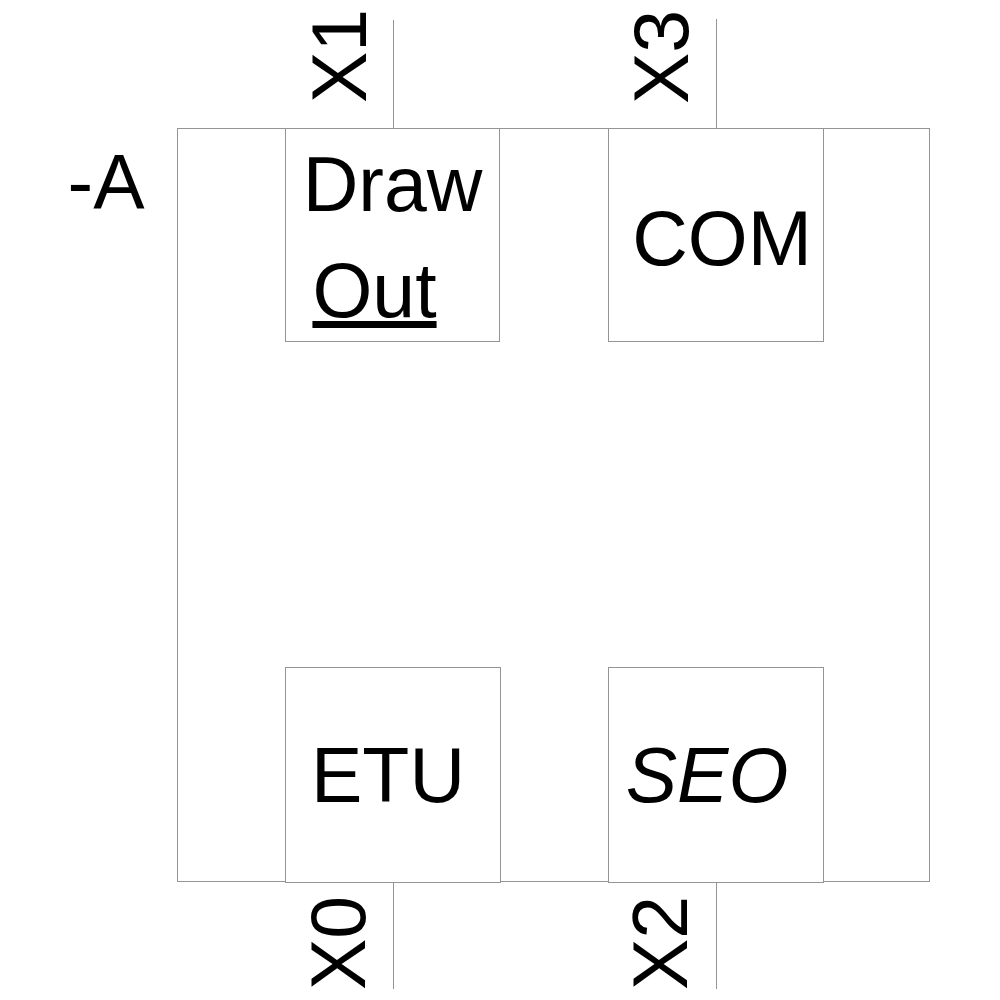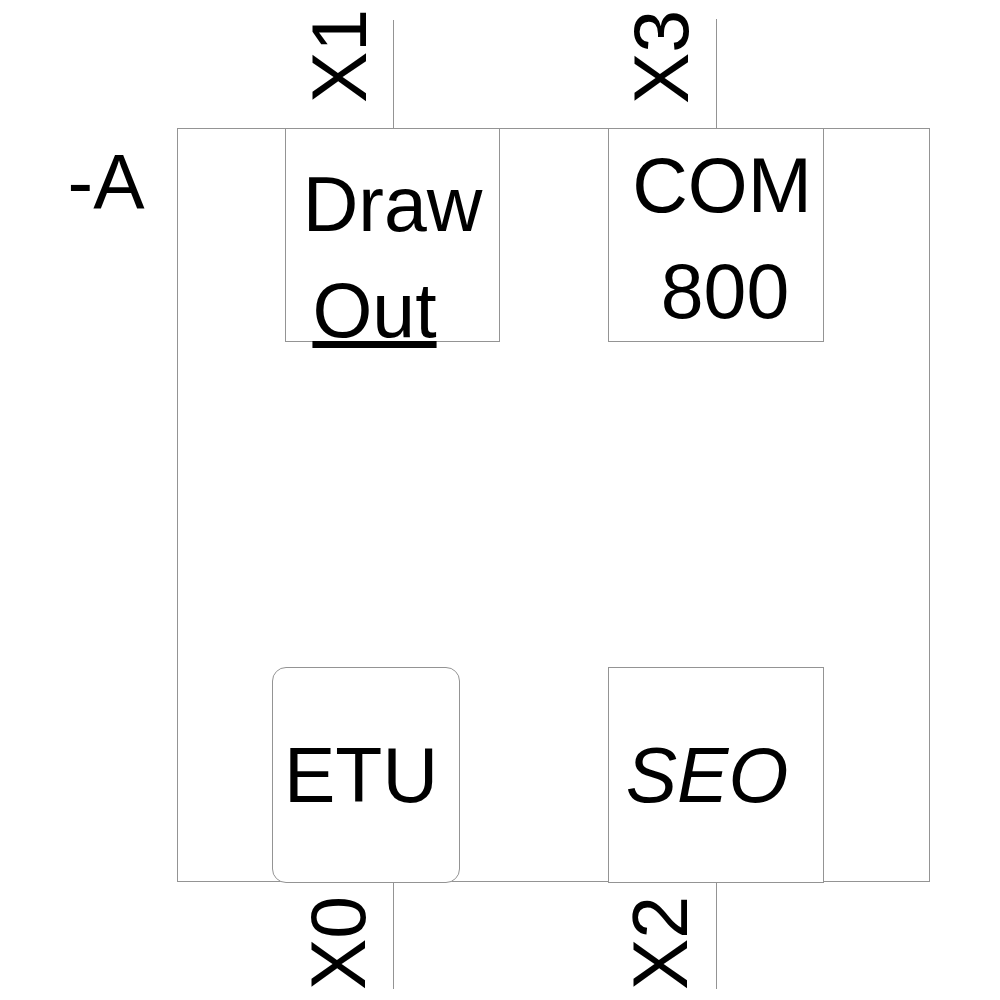--- a/index.html
+++ b/index.html
@@ -34,23 +34,23 @@
     box-sizing: border-box;
     background: #ffffff;
     display: flex;
     flex-direction: column;
     align-items: center;
     justify-content: center;
     font-size: 77px;
     line-height: 106px;
     white-space: nowrap;
   }
-  #m-drawout { left: 285px; top: 128px; width: 215px; height: 214px; padding-top: 22px; justify-content: space-between; }
+  #m-drawout { left: 285px; top: 128px; width: 215px; height: 214px; padding-top: 3px; }
   #m-com     { left: 608px; top: 128px; width: 216px; height: 214px; padding-top: 6px; }
-  #m-etu     { left: 272px; top: 667px; width: 188px; height: 216px; border-radius: 14px; }
+  #m-etu     { left: 285px; top: 667px; width: 216px; height: 216px; }
   #m-seo     { left: 608px; top: 667px; width: 216px; height: 216px; }
   
   .nudge-out { transform: translateX(-18px); text-decoration: underline; }
   .nudge-com { transform: translateX(6px); }
   .nudge-800 { transform: translateX(9px); }
   .nudge-etu { transform: translateX(-5px); }
   .nudge-seo { transform: translateX(-9px); font-style: italic; }
   
   .lead {
     position: absolute;
@@ -103,21 +103,20 @@
   <div class="term" id="t-x0">X0</div>
   <div class="term" id="t-x2">X2</div>
 
   <div class="module" id="m-drawout">
     <span>Draw</span>
     <span class="nudge-out">Out</span>
   </div>
 
   <div class="module" id="m-com">
     <span class="nudge-com">COM</span>
-    <span class="nudge-800">800</span>
   </div>
 
   <div class="module" id="m-etu">
     <span class="nudge-etu">ETU</span>
   </div>
 
   <div class="module" id="m-seo">
     <span class="nudge-seo">SEO</span>
   </div>
 

